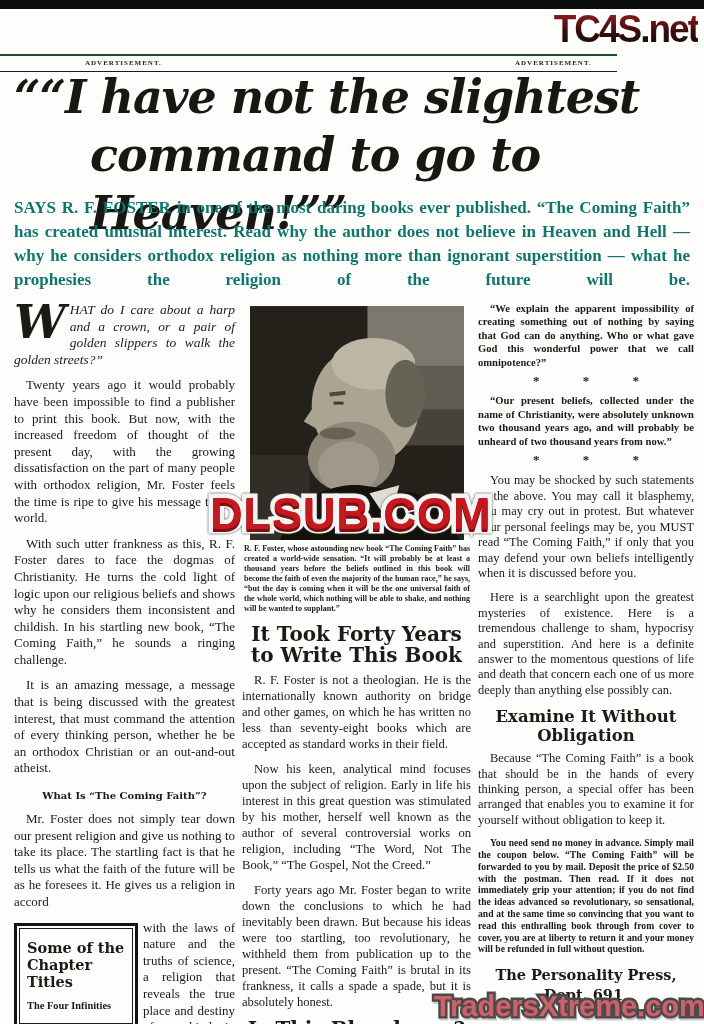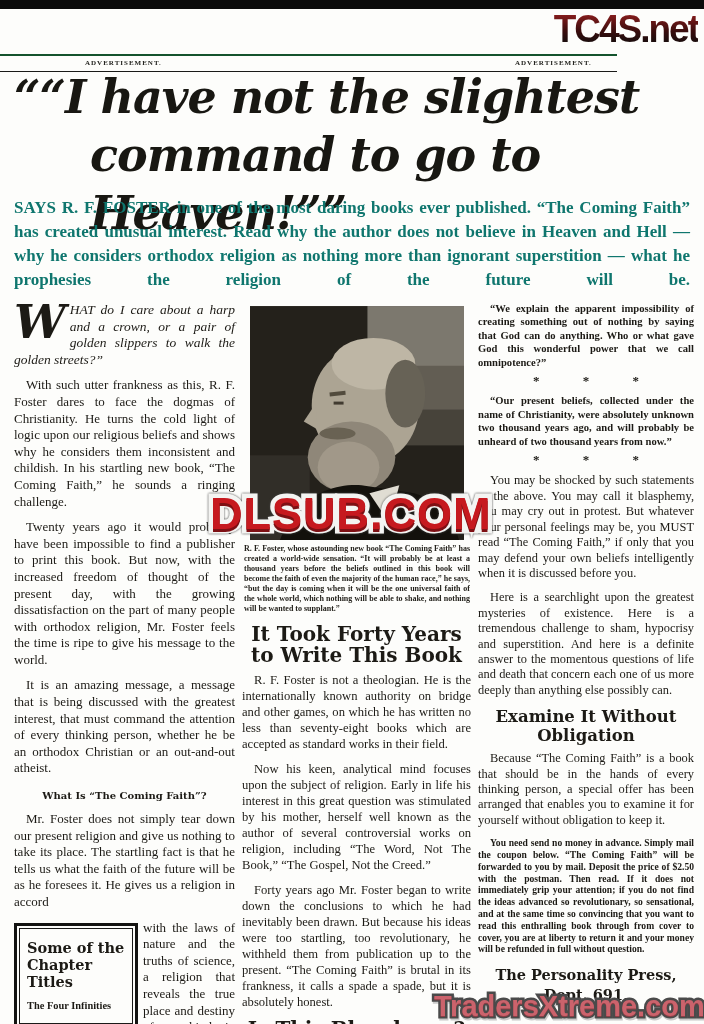--- a/index.html
+++ b/index.html
@@ -98,22 +98,22 @@
     <span class="l1">““I have not the slightest</span>
     <span class="l2">command to go to Heaven!””</span>
   </div>
 
   <div class="lede">SAYS R. F. FOSTER in one of the most daring books ever published.  “The Coming Faith” has created unusual interest.  Read why the author does not believe in Heaven and Hell — why he considers orthodox religion as nothing more than ignorant superstition — what he prophesies the religion of the future will be.</div>
 
   <div class="cols">
 
     <div class="col c1">
       <p><span class="dropcap">W</span><span class="openq">HAT do I care about a harp and a crown, or a pair of golden slippers to walk the golden streets?”</span></p>
+      <p class="ind">Twenty years ago it would probably have been impossible to find a publisher to print this book.  But now, with the increased freedom of thought of the present day, with the growing dissatisfaction on the part of many people with orthodox religion, Mr. Foster feels the time is ripe to give his message to the world.</p>
       <p class="ind">With such utter frankness as this, R. F. Foster dares to face the dogmas of Christianity.  He turns the cold light of logic upon our religious beliefs and shows why he considers them inconsistent and childish.  In his startling new book, “The Coming Faith,” he sounds a ringing challenge.</p>
-      <p class="ind">Twenty years ago it would probably have been impossible to find a publisher to print this book.  But now, with the increased freedom of thought of the present day, with the growing dissatisfaction on the part of many people with orthodox religion, Mr. Foster feels the time is ripe to give his message to the world.</p>
       <p class="ind">It is an amazing message, a message that is being discussed with the greatest interest, that must command the attention of every thinking person, whether he be an orthodox Christian or an out-and-out atheist.</p>
       <h2 class="colhead">What Is “The Coming Faith”?</h2>
       <p class="ind">Mr. Foster does not simply tear down our present religion and give us nothing to take its place.  The startling fact is that he tells us what the faith of the future will be as he foresees it.  He gives us a religion in accord</p>
       <div class="wrapzone">
         <aside class="chapterbox">
           <h3>Some of the Chapter Titles</h3>
           <div>
               <div class="chapteritem">The Four Infinities</div>
             </div>
         </aside>

